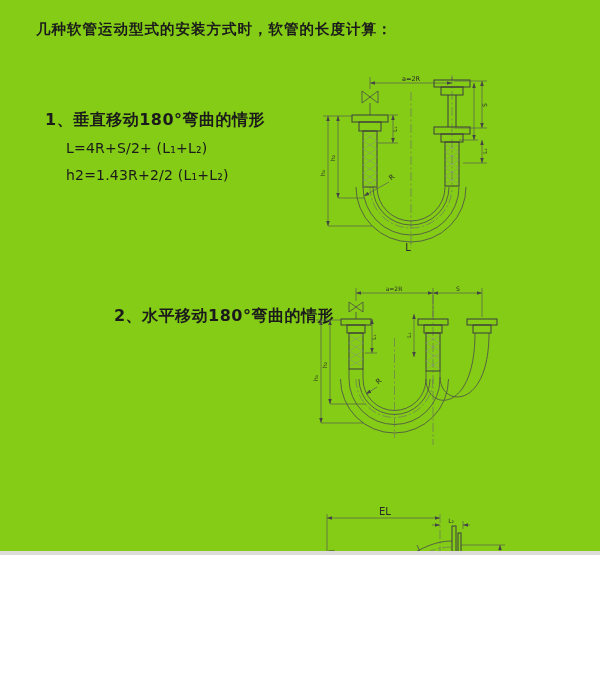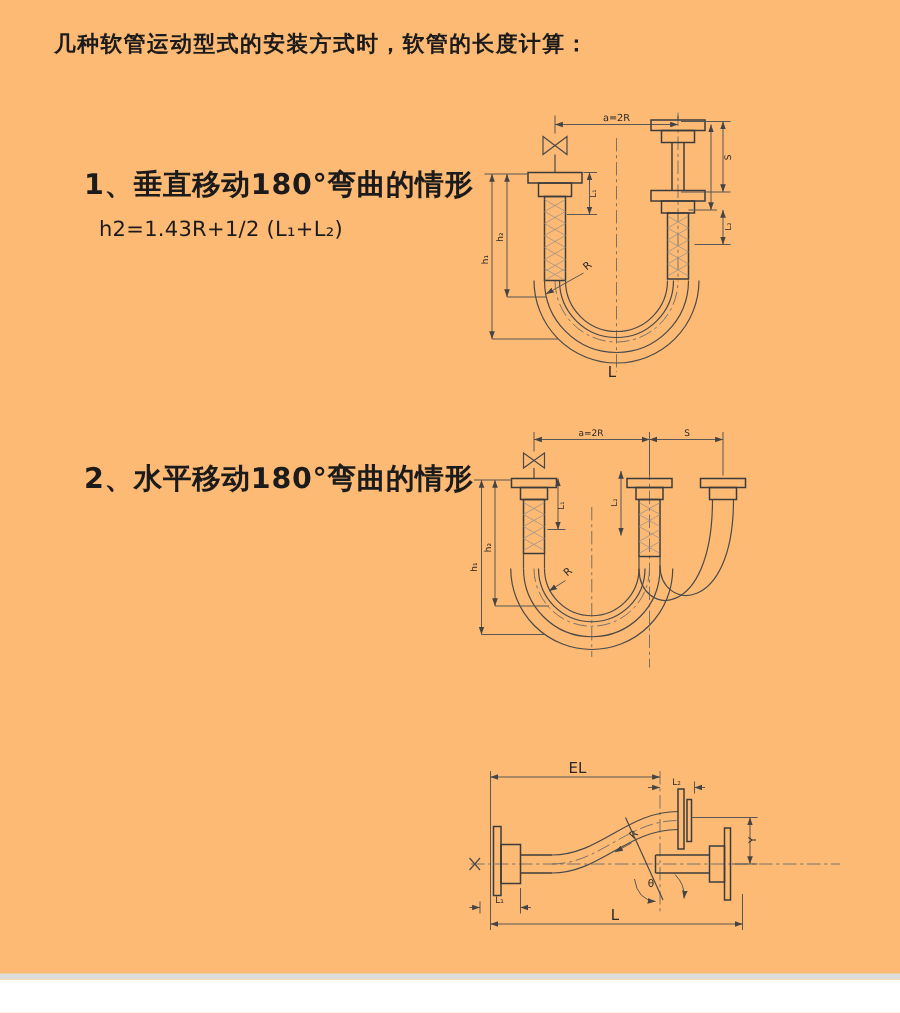--- a/index.html
+++ b/index.html
@@ -1,42 +1,43 @@
 <!DOCTYPE html>
 <html><head>
 <meta charset="utf-8">
 <style>
   html,body{margin:0;padding:0;background:#ffffff;}
   body{width:600px;height:675px;font-family:"DejaVu Sans","Liberation Sans",sans-serif;color:#1b1b1b;}
-  .page{position:relative;width:600px;height:653px;background:#fdba74;overflow:hidden;}
+  .page{position:relative;width:600px;height:555px;background:#84cc16;overflow:hidden;}
   .title{position:absolute;left:36px;top:20px;font-size:14.5px;font-weight:bold;letter-spacing:1px;margin:0;white-space:nowrap;}
   .sec{position:absolute;left:44px;width:290px;}
-  .sec h2{font-size:19px;font-weight:bold;margin:0 0 9px 12px;letter-spacing:0.5px;white-space:nowrap;}
+  .sec h2{font-size:16px;font-weight:bold;margin:0 0 9px 1px;letter-spacing:0.5px;white-space:nowrap;}
   .sec p.formula{font-size:14px;margin:0 0 11px 22px;letter-spacing:0.2px;white-space:nowrap;}
-  #sec1{top:110px;} #sec2{top:306px;} #sec3{top:521px;}
+  #sec1{top:110px;} #sec2{top:306px;text-align:right;} #sec3{top:521px;}
   svg.diag{position:absolute;}
   #d1{left:315px;top:70px;} #d2{left:308px;top:283px;} #d3{left:300px;top:488px;}
   .obj{stroke:#3c3c3c;stroke-width:1;fill:none;}
   .thin{stroke:#4a4a4a;stroke-width:0.8;fill:none;}
   .dim{stroke:#555;stroke-width:0.65;fill:none;}
   .cl{stroke:#6a6a6a;stroke-width:0.6;fill:none;stroke-dasharray:9 2.5 2 2.5;}
   .hatch{stroke:#8d8d8d;stroke-width:0.45;fill:none;}
   .diag text{font-family:"DejaVu Sans","Liberation Sans",sans-serif;fill:#2a2a2a;stroke:none;}
   .page-edge{position:absolute;left:0;right:0;bottom:0;height:4px;background:#dcdcda;}
 </style>
 </head>
 <body>
 
 <div class="page">
 
   <h1 class="title">几种软管运动型式的安装方式时，软管的长度计算：</h1>
 
   <section class="sec" id="sec1">
     <h2>1、垂直移动180°弯曲的情形</h2>
-    <p class="formula">h2=1.43R+1/2 (L₁+L₂)</p>
+    <p class="formula">L=4R+S/2+ (L₁+L₂)</p>
+    <p class="formula">h2=1.43R+2/2 (L₁+L₂)</p>
   </section>
 
   <section class="sec" id="sec2">
     <h2>2、水平移动180°弯曲的情形</h2>
   </section>
 
 
   <svg class="diag" id="d1" width="235" height="198" viewBox="0 0 235 198">
     <defs>
       <marker id="ar1" viewBox="0 0 10 10" refX="9.5" refY="5" markerWidth="8.5" markerHeight="8.5" orient="auto-start-reverse">

